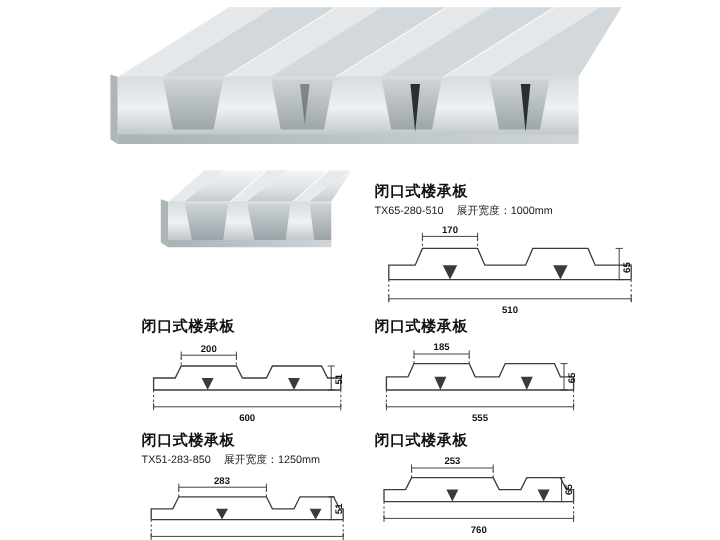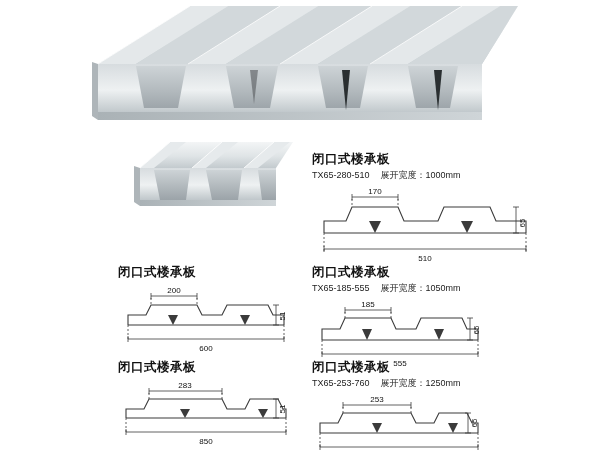--- a/index.html
+++ b/index.html
@@ -26,21 +26,21 @@
     line-height:14px;
     white-space:nowrap;
   }
   .spec .sub{
     font-size:9px;
     color:#222;
     line-height:12px;
     margin-top:3px;
     white-space:nowrap;
   }
-  .spec .drawing{margin-top:4px;}
+  .spec .drawing{margin-top:4px;font-weight:bold;}
   .spec .drawing svg{display:block;}
 </style>
 </head>
 <body>
 
 <div id="stage">
 
   <div class="photo" style="left:90px;top:4px;">
     <svg width="430" height="125" viewBox="0 0 430 125">
       <defs>
@@ -204,25 +204,20 @@
           <path d="M10,42 L10,58" stroke-dasharray="2,2"></path>
           <path d="M166,42 L166,58" stroke-dasharray="2,2"></path>
         </g>
         <text x="88" y="68" font-size="8" text-anchor="middle" fill="#111" font-family="Liberation Sans, sans-serif">600</text>
       </svg>
     </div>
   </div>
 
   <div class="spec" style="left:312px;top:265px;">
     <div class="title">闭口式楼承板</div>
-    <div class="sub">
-      <span>TX65-185-555</span>
-      <span style="display:inline-block;width:6px;"></span>
-      <span>展开宽度：1050mm</span>
-    </div>
     <div class="drawing">
       <svg width="175" height="72" viewBox="0 0 175 72">
         <g stroke="#3b3b3b" fill="none" stroke-width="1.1">
           <path d="M10,42 L10,31 L28,31 L33,20 L79,20 L84,31 L104,31 L109,20 L150,20 L155,31 L166,31 L166,42"></path>
           <path d="M10,42 L166,42"></path>
         </g>
         <g fill="#3b3b3b">
           <path d="M50,31 L60,31 L55,42 Z"></path>
           <path d="M122,31 L132,31 L127,42 Z"></path>
         </g>
@@ -247,20 +242,25 @@
           <path d="M10,42 L10,58" stroke-dasharray="2,2"></path>
           <path d="M166,42 L166,58" stroke-dasharray="2,2"></path>
         </g>
         <text x="88" y="68" font-size="8" text-anchor="middle" fill="#111" font-family="Liberation Sans, sans-serif">555</text>
       </svg>
     </div>
   </div>
 
   <div class="spec" style="left:118px;top:360px;">
     <div class="title">闭口式楼承板</div>
+    <div class="sub">
+      <span>TX51-283-850</span>
+      <span style="display:inline-block;width:6px;"></span>
+      <span>展开宽度：1250mm</span>
+    </div>
     <div class="drawing">
       <svg width="175" height="70" viewBox="0 0 175 70">
         <g stroke="#3b3b3b" fill="none" stroke-width="1.1">
           <path d="M8,40 L8,31 L26,31 L31,21 L104,21 L109,31 L127,31 L132,21 L160,21 L165,31 L168,31 L168,40"></path>
           <path d="M8,40 L168,40"></path>
         </g>
         <g fill="#3b3b3b">
           <path d="M62,31 L72,31 L67,40 Z"></path>
           <path d="M140,31 L150,31 L145,40 Z"></path>
         </g>
@@ -285,25 +285,20 @@
           <path d="M8,40 L8,56" stroke-dasharray="2,2"></path>
           <path d="M168,40 L168,56" stroke-dasharray="2,2"></path>
         </g>
         <text x="88" y="66" font-size="8" text-anchor="middle" fill="#111" font-family="Liberation Sans, sans-serif">850</text>
       </svg>
     </div>
   </div>
 
   <div class="spec" style="left:312px;top:360px;">
     <div class="title">闭口式楼承板</div>
-    <div class="sub">
-      <span>TX65-253-760</span>
-      <span style="display:inline-block;width:6px;"></span>
-      <span>展开宽度：1250mm</span>
-    </div>
     <div class="drawing">
       <svg width="175" height="70" viewBox="0 0 175 70">
         <g stroke="#3b3b3b" fill="none" stroke-width="1.1">
           <path d="M8,40 L8,30 L26,30 L31,20 L99,20 L104,30 L122,30 L127,20 L155,20 L160,30 L166,30 L166,40"></path>
           <path d="M8,40 L166,40"></path>
         </g>
         <g fill="#3b3b3b">
           <path d="M60,30 L70,30 L65,40 Z"></path>
           <path d="M136,30 L146,30 L141,40 Z"></path>
         </g>

